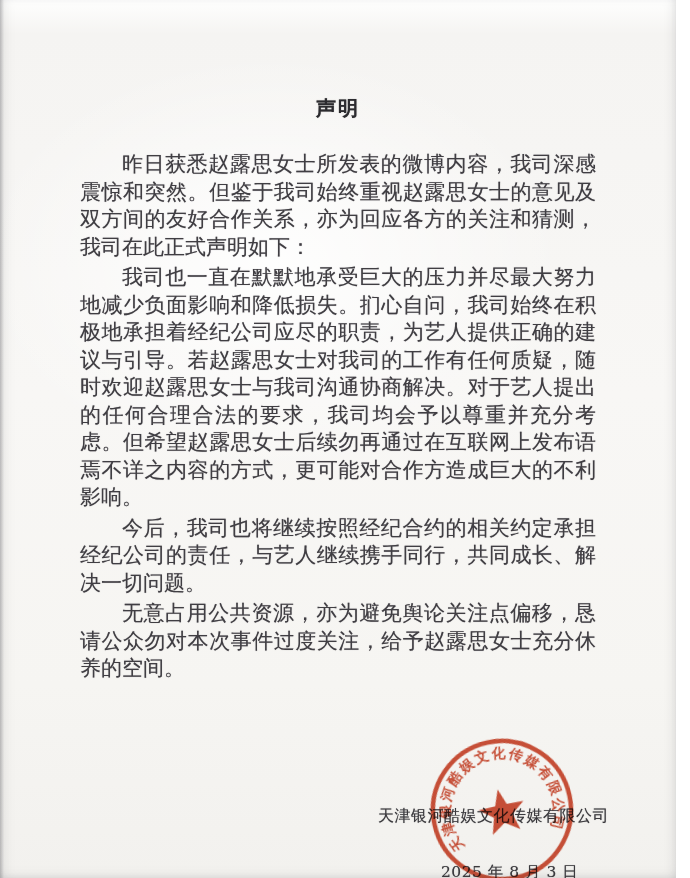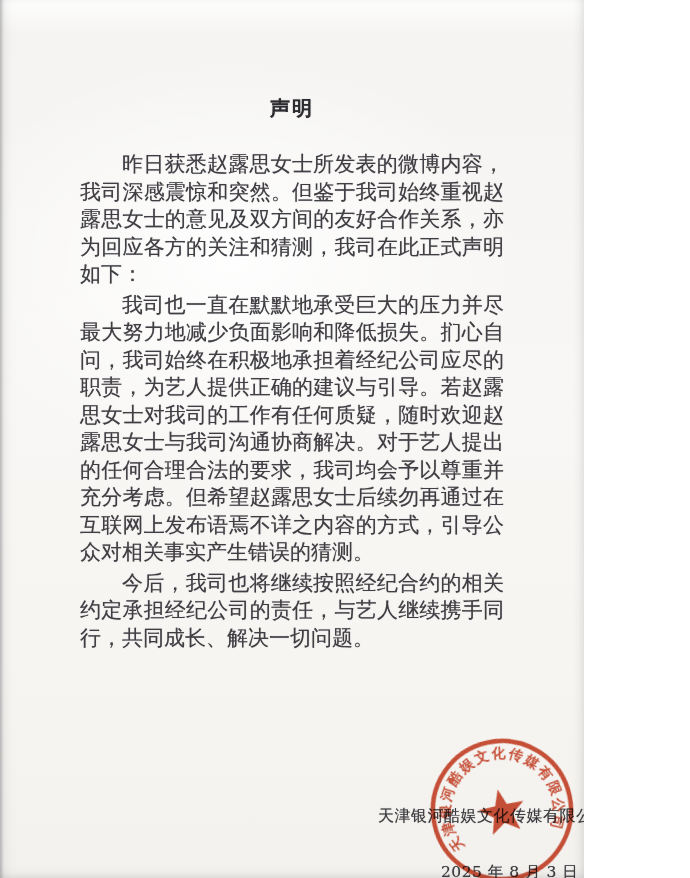--- a/index.html
+++ b/index.html
@@ -2,21 +2,21 @@
 <html><head>
 <meta charset="utf-8">
 <style>
   html, body {
     margin: 0;
     padding: 0;
     background: #ffffff;
   }
   .page {
     position: relative;
-    width: 584px;
+    width: 676px;
     height: 878px;
     overflow: hidden;
     background:
       radial-gradient(ellipse 420px 300px at 40% 30%, rgba(255,255,255,0.9), rgba(255,255,255,0) 70%),
       linear-gradient(180deg, #ffffff 0px, #fcfcfb 8px, #f5f4f2 34px, #f8f7f5 45%, #f6f5f2 78%, #f2f1ee 100%);
     box-shadow:
       inset -7px 0 12px -7px rgba(125,125,130,0.30),
       inset 9px 0 14px -9px rgba(125,125,130,0.35),
       inset 0 -8px 14px -10px rgba(125,125,130,0.25);
     font-family: "DejaVu Serif", "Liberation Serif", serif;
@@ -100,22 +100,23 @@
 </head>
 <body>
 
 <div class="page">
   <div class="scan-edge-left"></div>
 
   <h1 class="title">声明</h1>
 
   <div class="content">
     <p>昨日获悉赵露思女士所发表的微博内容，我司深感震惊和突然。但鉴于我司始终重视赵露思女士的意见及双方间的友好合作关系，亦为回应各方的关注和猜测，我司在此正式声明如下：</p>
-    <p>我司也一直在默默地承受巨大的压力并尽最大努力地减少负面影响和降低损失。扪心自问，我司始终在积极地承担着经纪公司应尽的职责，为艺人提供正确的建议与引导。若赵露思女士对我司的工作有任何质疑，随时欢迎赵露思女士与我司沟通协商解决。对于艺人提出的任何合理合法的要求，我司均会予以尊重并充分考虑。但希望赵露思女士后续勿再通过在互联网上发布语焉不详之内容的方式，引导公众对相关事实产生错误的猜测。</p>
+    <p>我司也一直在默默地承受巨大的压力并尽最大努力地减少负面影响和降低损失。扪心自问，我司始终在积极地承担着经纪公司应尽的职责，为艺人提供正确的建议与引导。若赵露思女士对我司的工作有任何质疑，随时欢迎赵露思女士与我司沟通协商解决。对于艺人提出的任何合理合法的要求，我司均会予以尊重并充分考虑。但希望赵露思女士后续勿再通过在互联网上发布语焉不详之内容的方式，更可能对合作方造成巨大的不利影响。</p>
     <p>今后，我司也将继续按照经纪合约的相关约定承担经纪公司的责任，与艺人继续携手同行，共同成长、解决一切问题。</p>
+    <p>无意占用公共资源，亦为避免舆论关注点偏移，恳请公众勿对本次事件过度关注，给予赵露思女士充分休养的空间。</p>
   </div>
 
   <div class="signature">天津银河酷娱文化传媒有限公司</div>
 
   <div class="date">2025 年 8 月 3 日</div>
 
   <svg class="seal" viewBox="0 0 150 150" aria-hidden="true">
     <circle class="seal-ring" cx="75" cy="75" r="69"></circle>
     <polygon class="seal-star" points="75,54 80.9,69.9 97.8,70.6 84.5,81.1 89.1,97.4 75,88 60.9,97.4 65.5,81.1 52.2,70.6 69.1,69.9"></polygon>
     <path id="sealArc" d="M 32.4 104.8 A 52 52 0 1 1 117.6 104.8" fill="none"></path>

